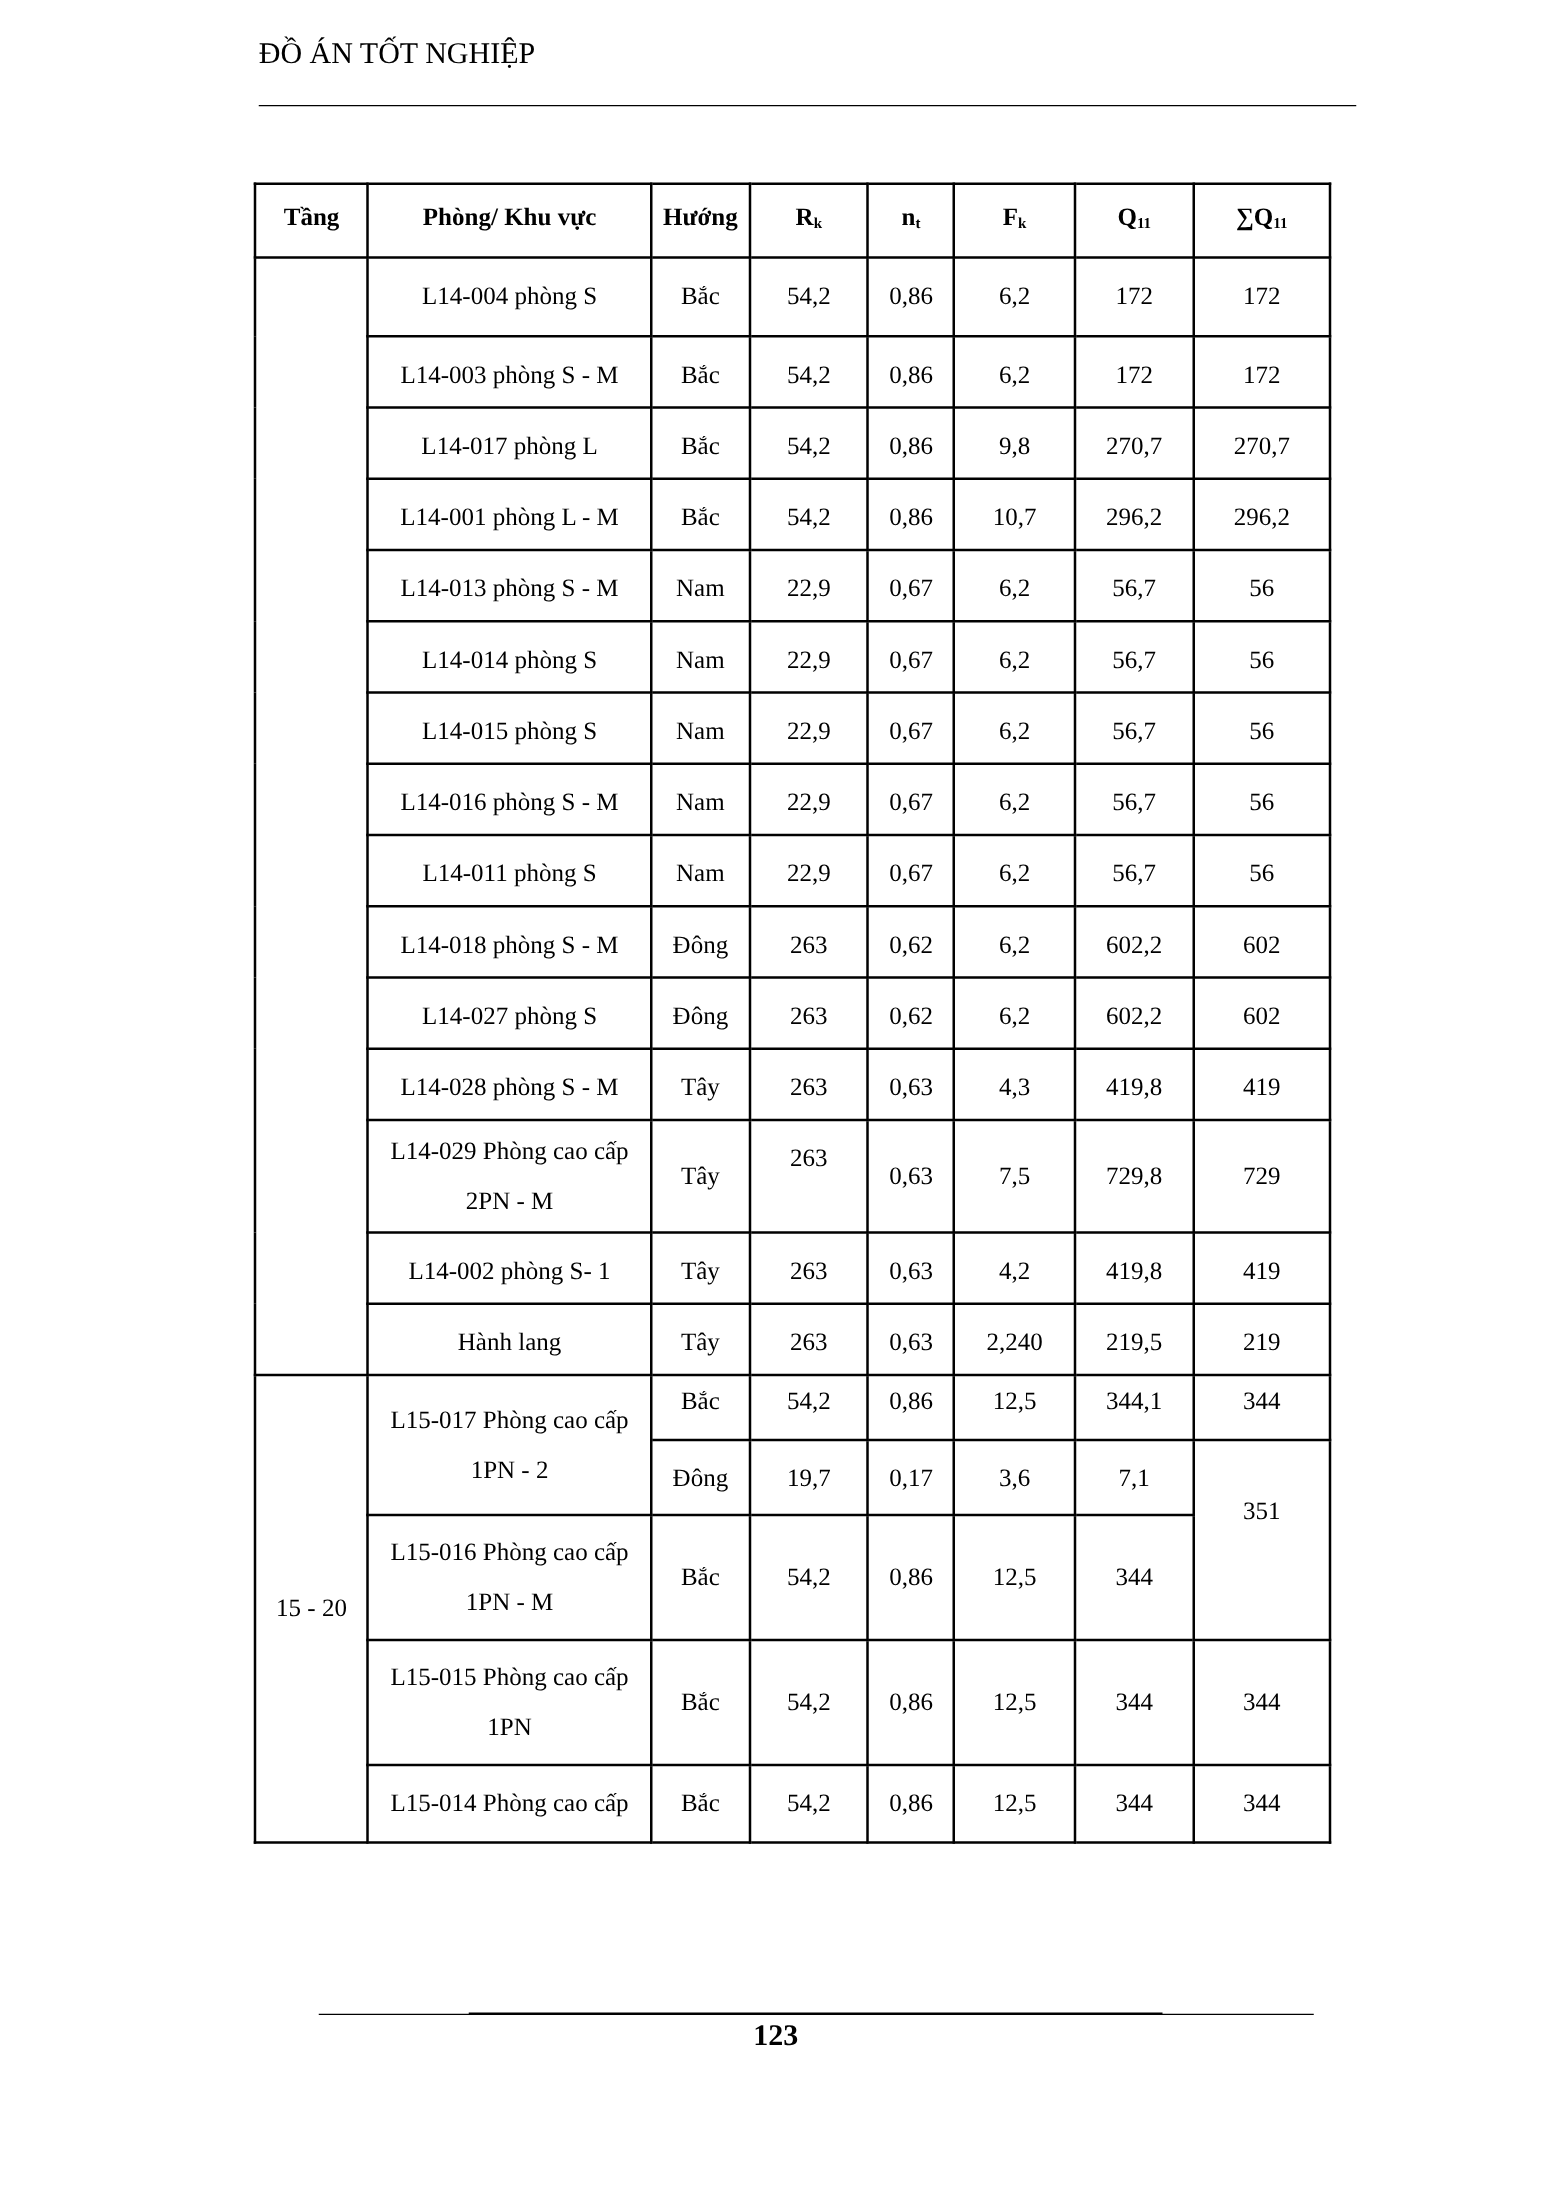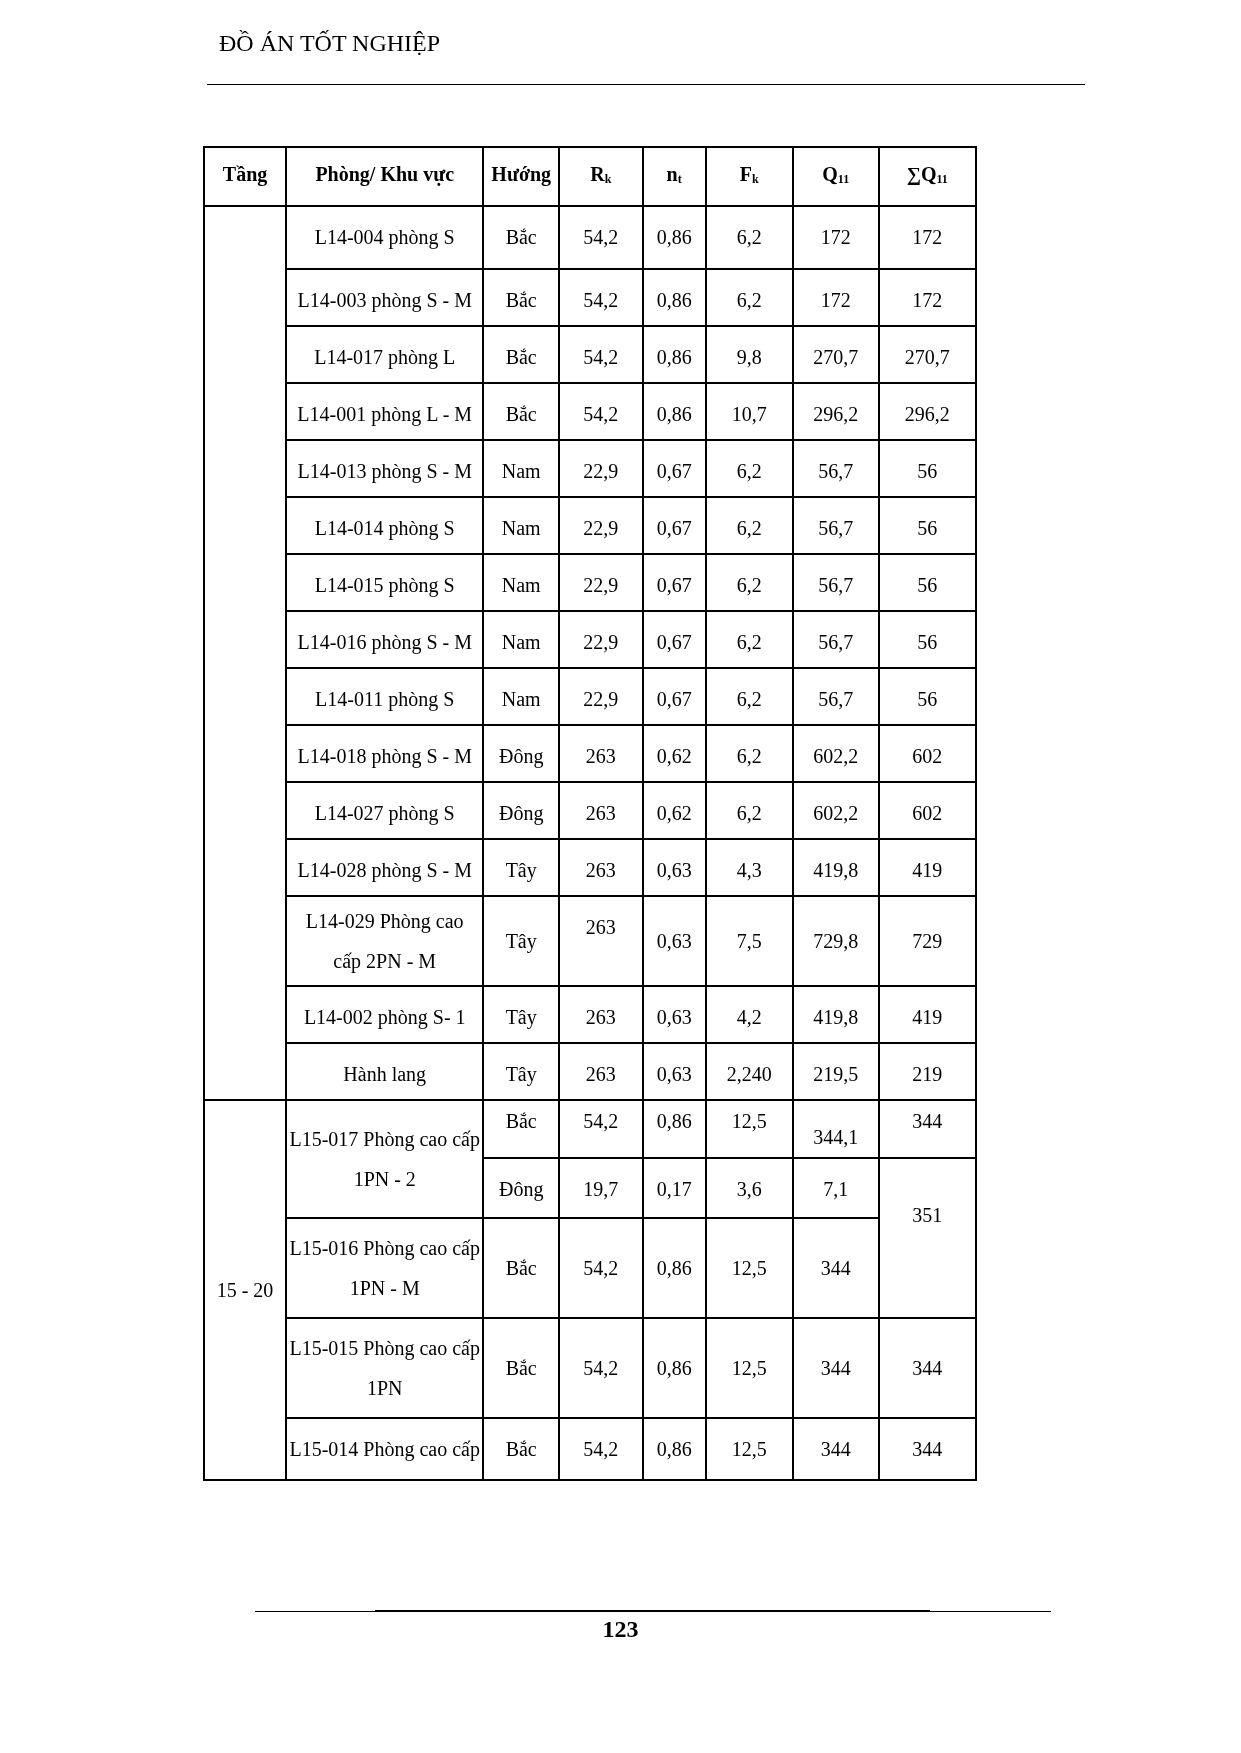--- a/index.html
+++ b/index.html
@@ -1,21 +1,21 @@
 <!DOCTYPE html>
 <html><head>
 <meta charset="utf-8">
 <style>
   html,body{margin:0;padding:0;background:#fff;}
   body{width:1241px;height:1753px;position:relative;font-family:"Liberation Serif","DejaVu Serif",serif;color:#000;}
-  .hdr{position:absolute;top:30px;left:207px;width:878px;height:34px;font-size:24px;margin-left:12px;}
+  .hdr{position:absolute;top:30px;left:207px;width:878px;height:34px;font-size:24px;}
   .hdr .l{position:absolute;left:0;top:0;}
   .hdr .r{position:absolute;right:0;top:0;}
   .hdr-line{position:absolute;top:84px;left:207px;width:878px;border-top:1px solid #000;}
-  table{position:absolute;top:146px;left:203px;width:774px;border-collapse:collapse;font-size:20px;}
+  table{position:absolute;top:146px;left:203px;width:862px;border-collapse:collapse;font-size:20px;}
   td,th{border:2px solid #000;text-align:center;padding:0;line-height:40px;}
   th{font-weight:bold;vertical-align:top;padding-top:6px;height:51px;}
   td{vertical-align:top;padding-top:10px;}
   sub{font-size:12px;vertical-align:baseline;position:relative;top:2px;}
   .mid{vertical-align:middle;padding-top:0;}
   .foot-line{position:absolute;top:1611px;left:255px;width:796px;border-top:1px solid #000;}
   .foot-line2{position:absolute;top:1610px;left:375px;width:555px;border-top:2px solid #000;}
   .page{position:absolute;top:1616px;left:0;width:1241px;text-align:center;font-weight:bold;font-size:24px;font-family:Liberation Serif, serif;}
 </style>
 </head>
@@ -188,21 +188,21 @@
       </tr>
     </tbody>
   <tbody>
     <tr style="height:52px">
       <td rowspan="6" class="mid">15 - 20</td>
       <td rowspan="2" class="mid" style="line-height:40px">L15-017 Phòng cao cấp 1PN - 2</td>
       <td style="padding-top:0">Bắc</td>
       <td style="padding-top:0">54,2</td>
       <td style="padding-top:0">0,86</td>
       <td style="padding-top:0">12,5</td>
-      <td style="padding-top:16px">344,1</td>
+      <td style="padding-top:0">344,1</td>
       <td style="padding-top:0">344</td>
     </tr>
     <tr style="height:60px">
       <td>Đông</td>
       <td>19,7</td>
       <td>0,17</td>
       <td>3,6</td>
       <td>7,1</td>
       <td rowspan="2" style="padding-top:0;vertical-align:top;">
           <div style="margin-top:36px">351</div>

